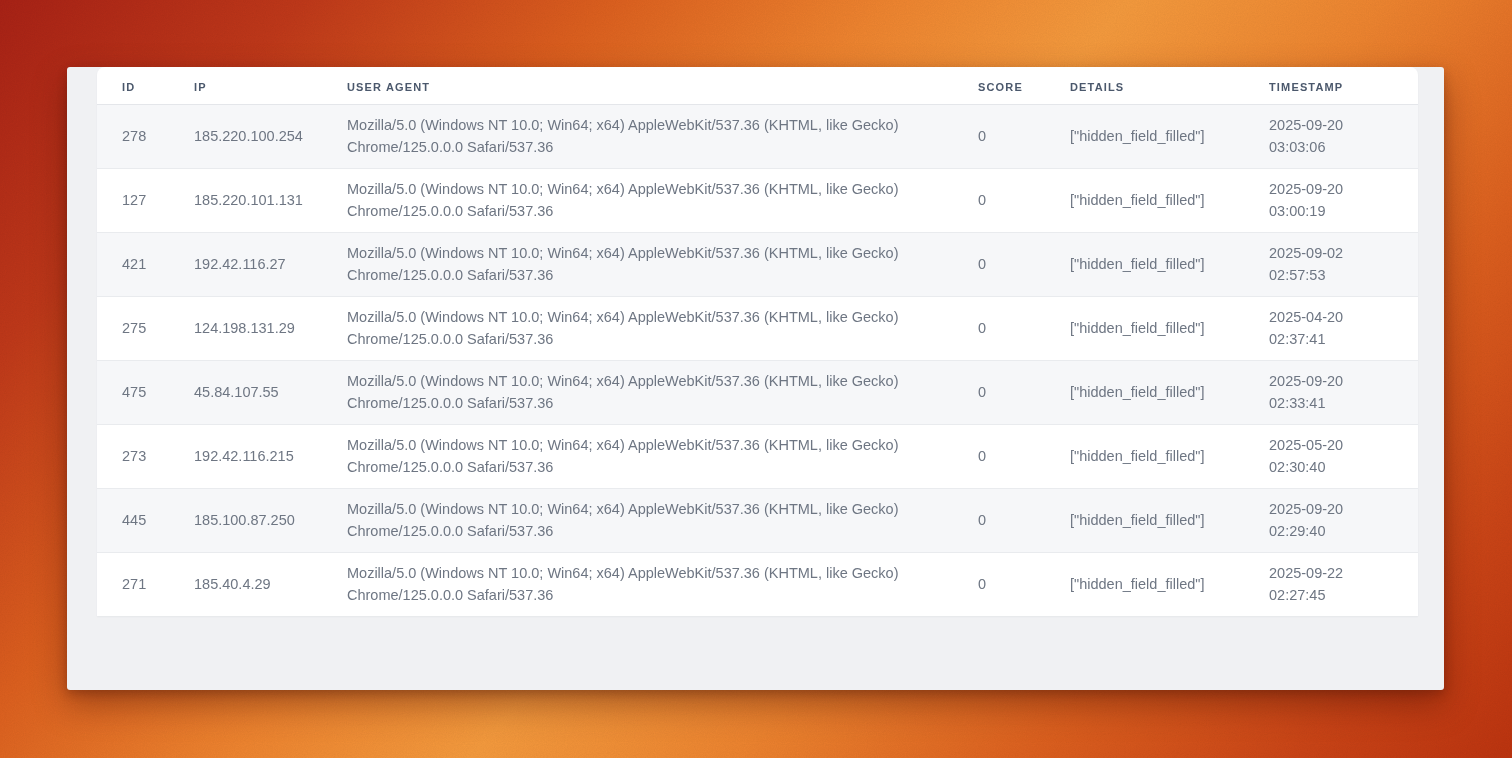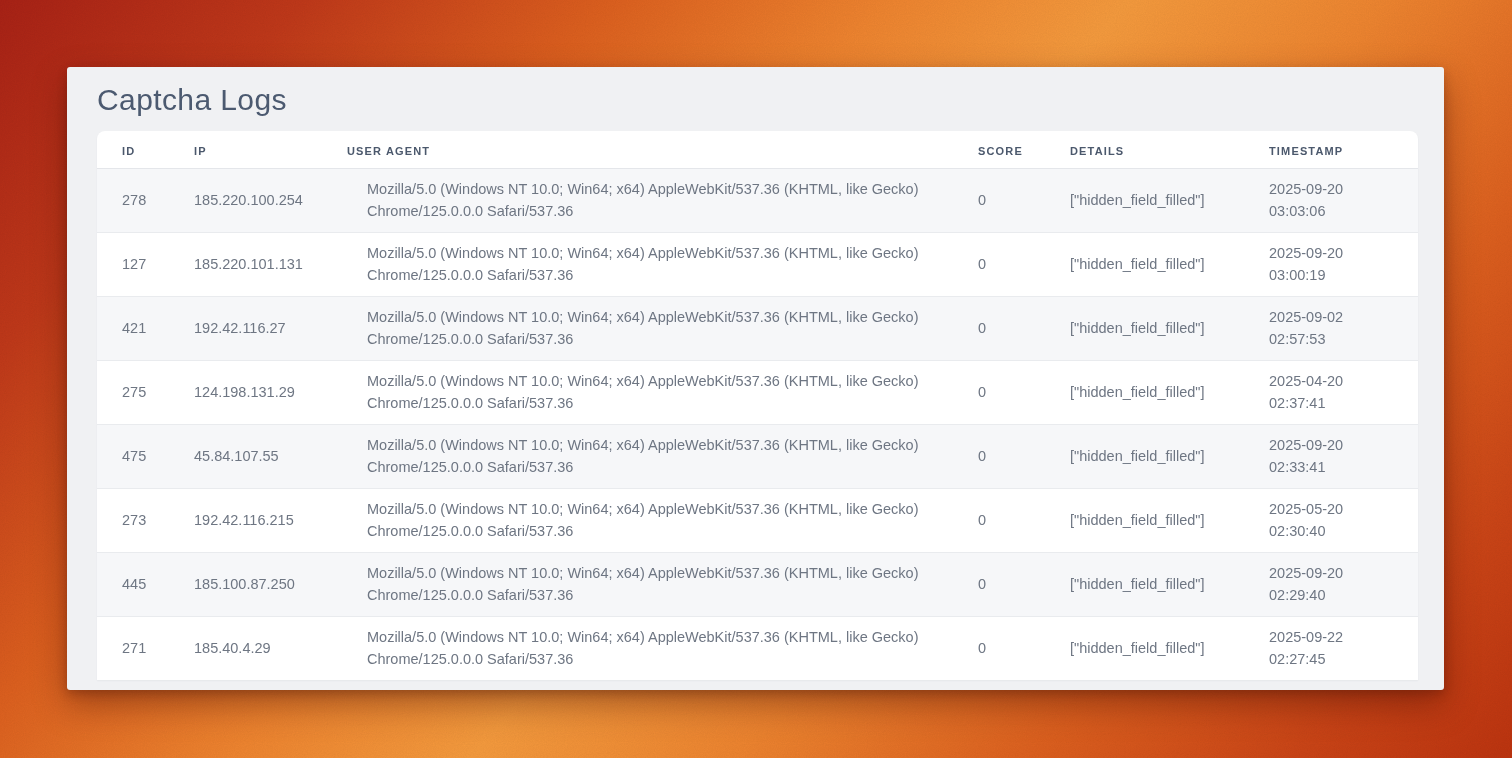--- a/index.html
+++ b/index.html
@@ -50,36 +50,35 @@
   }
   tbody tr { height: 53px; }
   tbody tr:nth-child(odd) { background: #f6f7f9; }
   tbody tr:not(:first-child) td { border-top: 1px solid #e9ebee; }
   tbody td {
     padding: 10px 0; vertical-align: middle;
     font-size: 14.5px; line-height: 21.5px;
     color: #6e7683;
   }
   .c-id    { padding-left: 25px; }
-  .c-ua div { max-width: 588px; margin-left: 20px; }
+  .c-ua div { max-width: 588px; }
   .c-ts div { max-width: 112px; }
 </style>
 </head>
 <body>
 
 <svg class="grain" xmlns="http://www.w3.org/2000/svg">
   <filter id="grainF">
     <feTurbulence type="fractalNoise" baseFrequency="0.9" numOctaves="2" stitchTiles="stitch"></feTurbulence>
     <feColorMatrix type="matrix" values="0 0 0 0 0  0 0 0 0 0  0 0 0 0 0  0 0 0 1 0"></feColorMatrix>
   </filter>
   <rect width="100%" height="100%" filter="url(#grainF)"></rect>
 </svg>
 
 <div class="card">
-  <h1 class="card-title">Captcha Logs</h1>
 
   <div class="table-wrap">
     <table>
       <colgroup>
         <col style="width:97px">
           <col style="width:153px">
           <col style="width:631px">
         <col style="width:92px">
           <col style="width:199px">
           <col>

